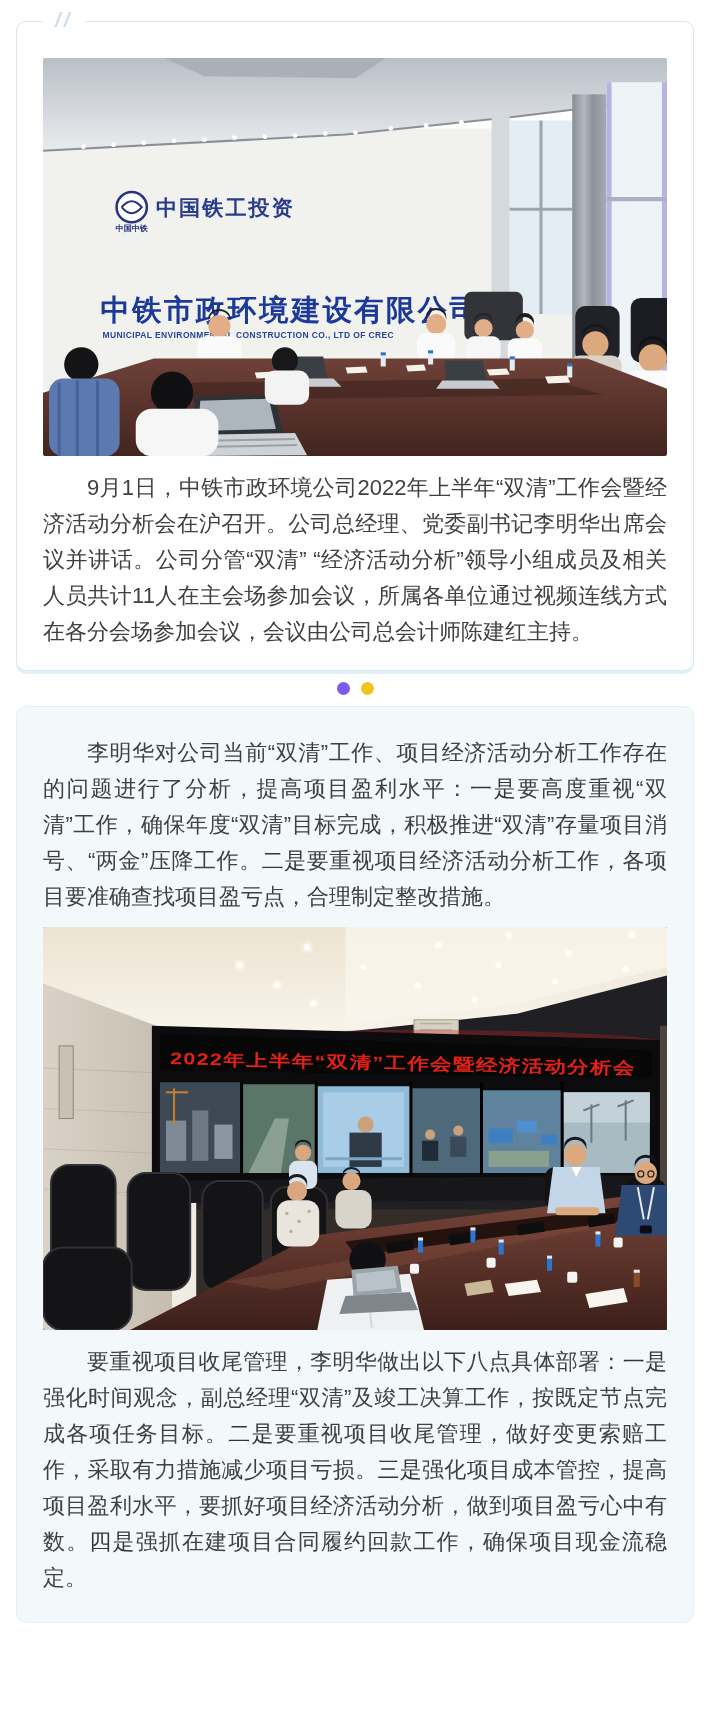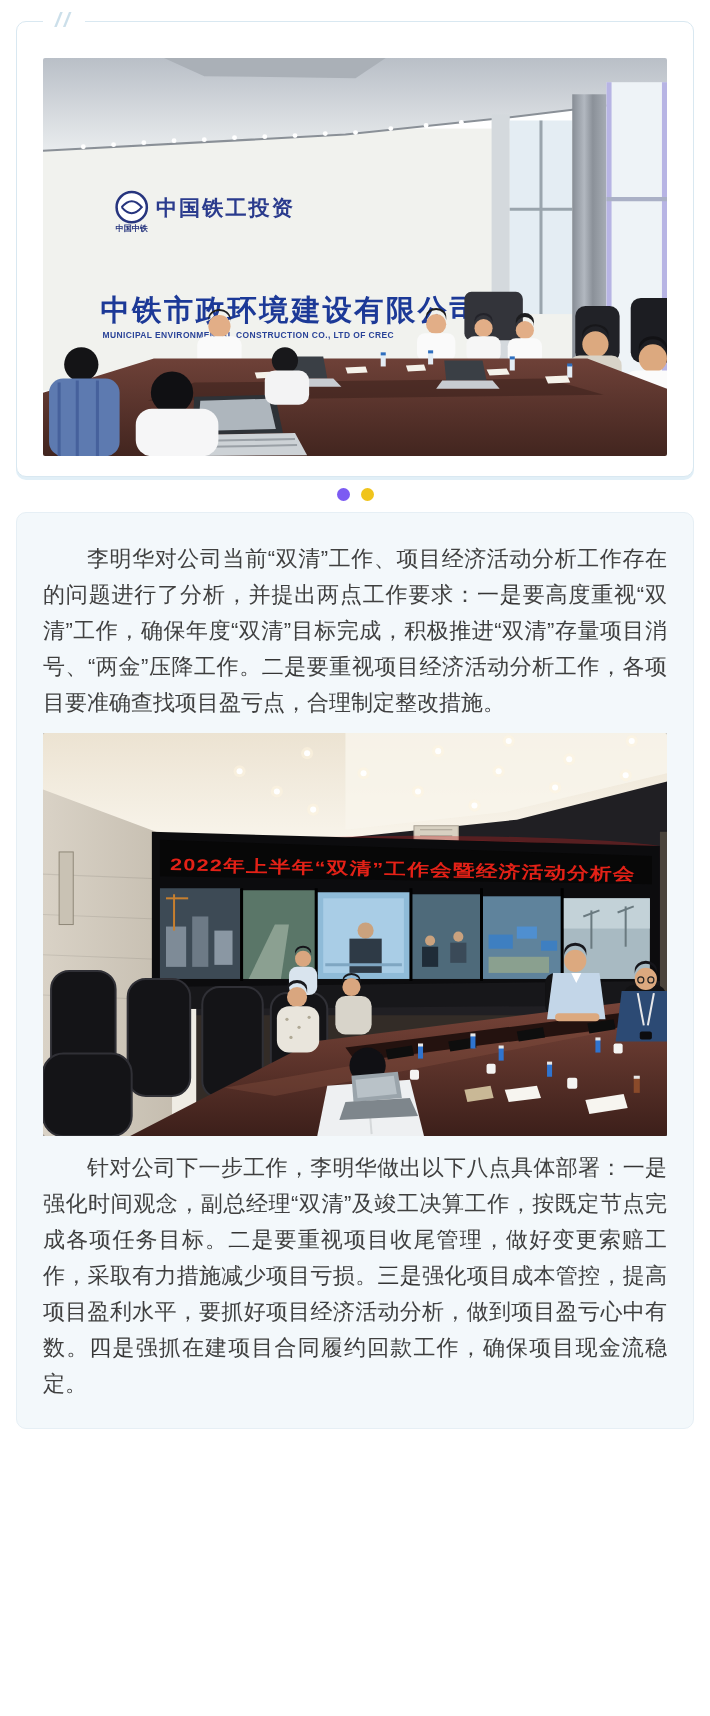--- a/index.html
+++ b/index.html
@@ -145,29 +145,30 @@
         <circle cx="38" cy="304" r="17" fill="#141416"></circle>
         <rect x="6" y="318" width="70" height="77" rx="14" fill="#5d7ab0"></rect>
         <line x1="16" y1="322" x2="16" y2="395" stroke="#46619c" stroke-width="3"></line>
         <line x1="34" y1="320" x2="34" y2="395" stroke="#46619c" stroke-width="3"></line>
         <line x1="54" y1="320" x2="54" y2="395" stroke="#46619c" stroke-width="3"></line>
         <circle cx="128" cy="332" r="21" fill="#101013"></circle>
         <rect x="92" y="348" width="82" height="47" rx="16" fill="#f6f6f7"></rect>
       </svg>
     </figure>
 
+    <p class="para">9月1日，中铁市政环境公司2022年上半年“双清”工作会暨经济活动分析会在沪召开。公司总经理、党委副书记李明华出席会议并讲话。公司分管“双清” “经济活动分析”领导小组成员及相关人员共计11人在主会场参加会议，所属各单位通过视频连线方式在各分会场参加会议，会议由公司总会计师陈建红主持。</p>
   </div>
 
   <div class="dots-row">
     <span class="dot" style="background:#7c5bf2;"></span>
     <span class="dot" style="background:#f0c41c;"></span>
   </div>
 
   <div class="card card2">
-    <p class="para"><span>李明华对公司当前“双清”工作、项目经济活动分析工作存在的问题进行了分析，并提出两点工作要求：</span><strong>一是</strong><span>要高度重视“双清”工作，确保年度“双清”目标完成，积极推进“双清”存量项目消号、“两金”压降工作。</span><strong>二是</strong><span>要重视项目经济活动分析工作，各项目要准确查找项目盈亏点，合理制定整改措施。</span></p>
+    <p class="para"><span>李明华对公司当前“双清”工作、项目经济活动分析工作存在的问题进行了分析，提高项目盈利水平：</span><strong>一是</strong><span>要高度重视“双清”工作，确保年度“双清”目标完成，积极推进“双清”存量项目消号、“两金”压降工作。</span><strong>二是</strong><span>要重视项目经济活动分析工作，各项目要准确查找项目盈亏点，合理制定整改措施。</span></p>
 
     <figure class="photo-wrap mid">
       <svg class="photo" viewBox="0 0 619 400" preserveAspectRatio="none">
         <defs>
           <linearGradient id="p2ceil" x1="0" y1="0" x2="0" y2="1">
             <stop offset="0" stop-color="#ece3d2"></stop>
               <stop offset="1" stop-color="#f9f5ec"></stop>
           </linearGradient>
           <linearGradient id="p2wall" x1="0" y1="0" x2="1" y2="0">
             <stop offset="0" stop-color="#d9d2c6"></stop>
@@ -353,16 +354,16 @@
         <line x1="590" y1="258" x2="596" y2="290" stroke="#e8e8ea" stroke-width="2"></line>
         <line x1="606" y1="258" x2="600" y2="290" stroke="#e8e8ea" stroke-width="2"></line>
         <rect x="592" y="296" width="12" height="8" rx="2" fill="#0d0d0f"></rect>
 
         <polygon points="306,340 352,336 356,362 308,366" fill="#9aa4ab"></polygon>
         <polygon points="310,344 348,340 351,358 312,362" fill="#b9c2c8"></polygon>
         <polygon points="300,366 364,362 372,380 294,384" fill="#7e868c"></polygon>
       </svg>
     </figure>
 
-    <p class="para"><span>针对公司下一步工作，李明华做出以下八点具体部署：</span><strong>一是</strong><span>强化时间观念，副总经理“双清”及竣工决算工作，按既定节点完成各项任务目标。</span><strong>二是</strong><span>要重视项目收尾管理，做好变更索赔工作，采取有力措施减少项目亏损。</span><strong>三是</strong><span>强化项目成本管控，提高项目盈利水平，要抓好项目经济活动分析，做到项目盈亏心中有数。</span><strong>四是</strong><span>强抓在建项目合同履约回款工作，确保项目现金流稳定。</span></p>
+    <p class="para"><span>要重视项目收尾管理，李明华做出以下八点具体部署：</span><strong>一是</strong><span>强化时间观念，副总经理“双清”及竣工决算工作，按既定节点完成各项任务目标。</span><strong>二是</strong><span>要重视项目收尾管理，做好变更索赔工作，采取有力措施减少项目亏损。</span><strong>三是</strong><span>强化项目成本管控，提高项目盈利水平，要抓好项目经济活动分析，做到项目盈亏心中有数。</span><strong>四是</strong><span>强抓在建项目合同履约回款工作，确保项目现金流稳定。</span></p>
   </div>
 
 </div>
 
 </body></html>

